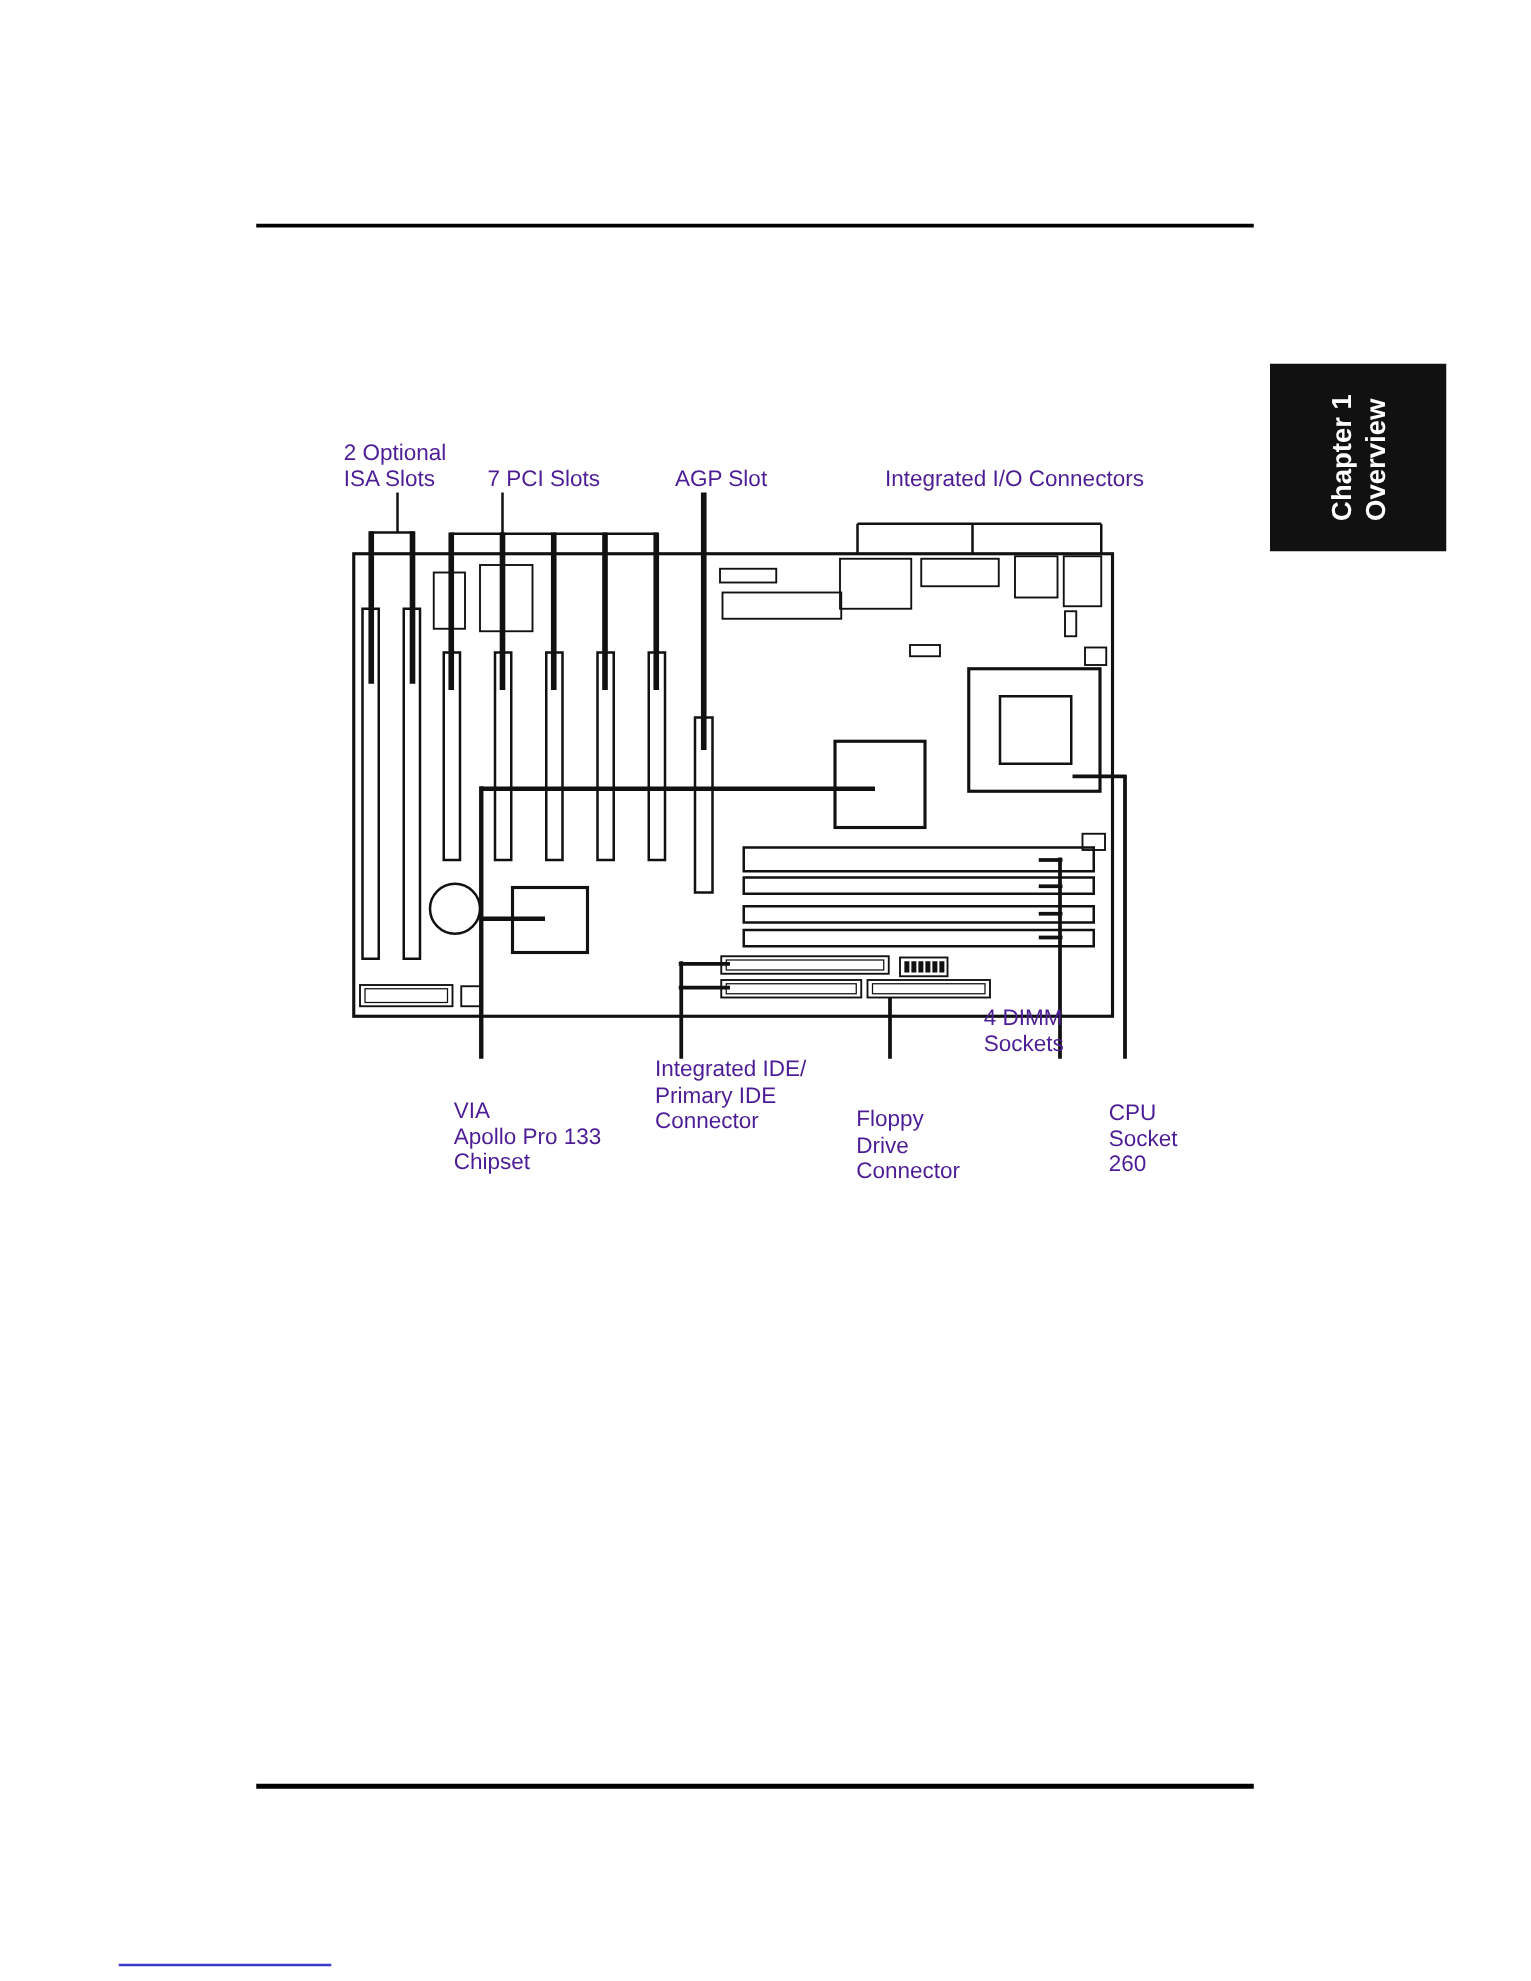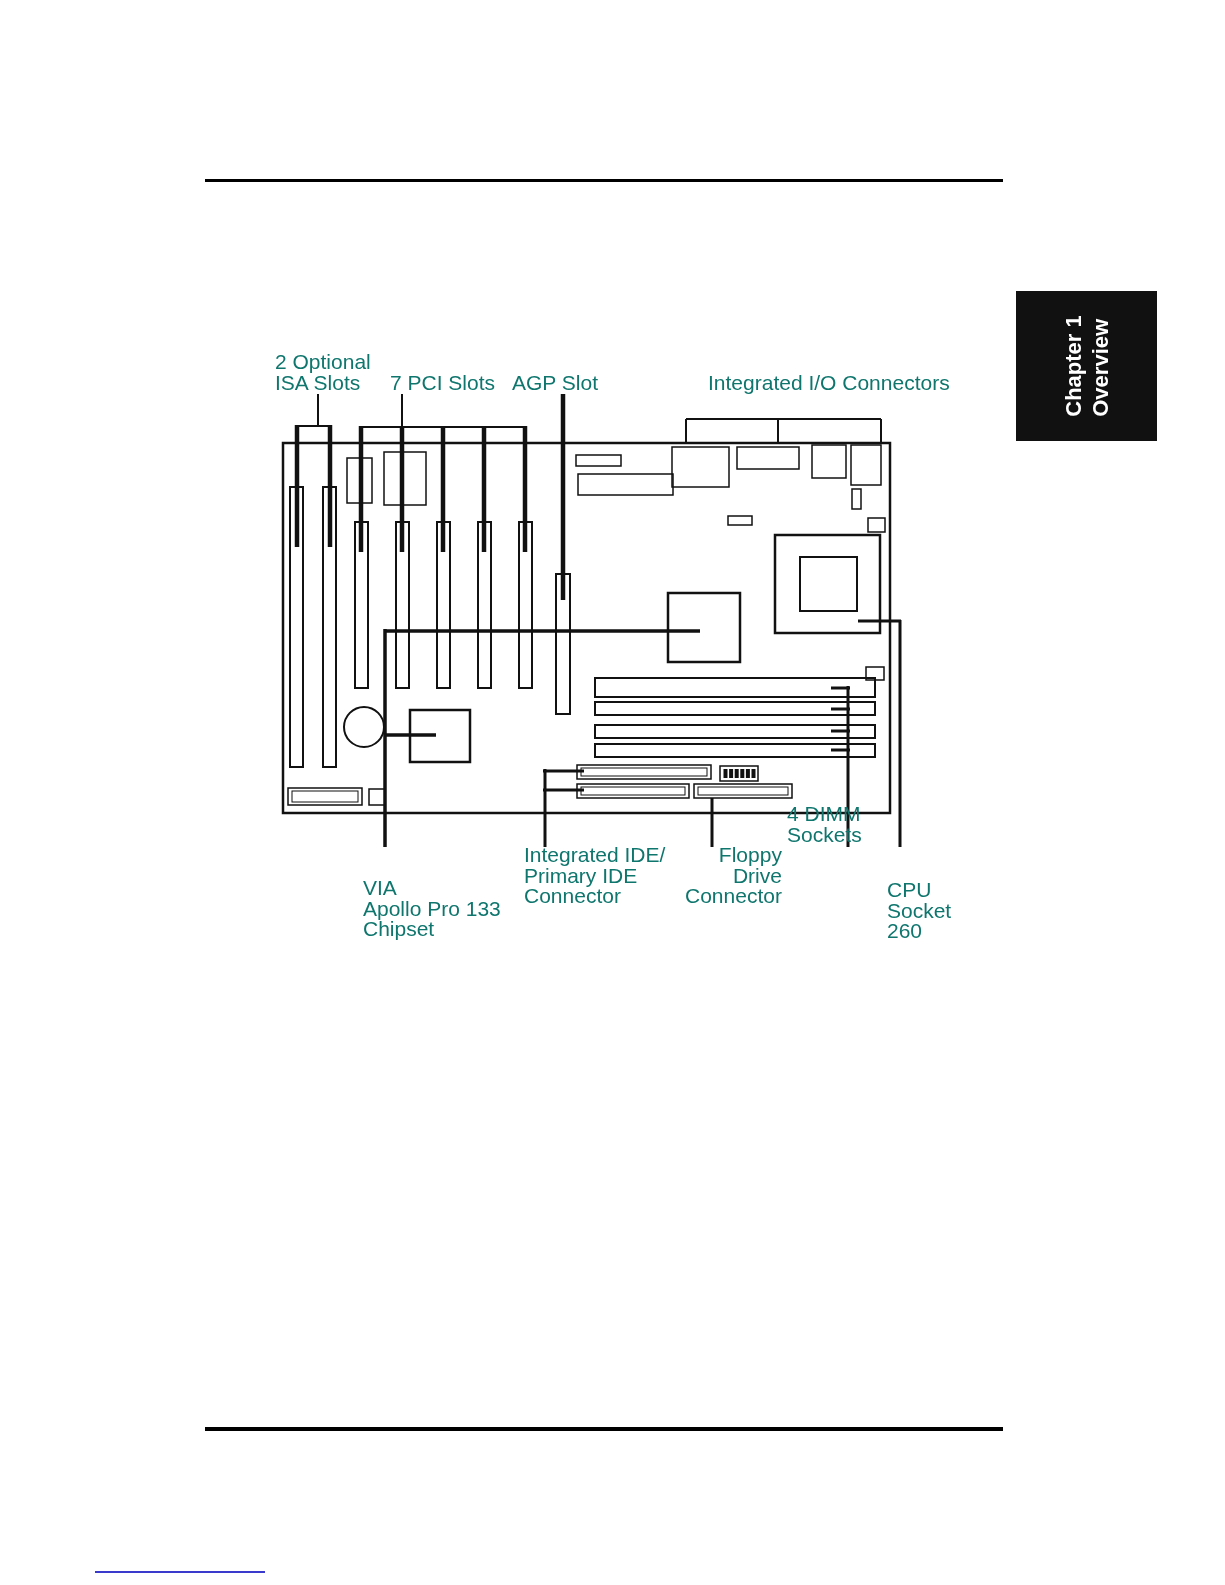--- a/index.html
+++ b/index.html
@@ -30,23 +30,23 @@
     font-size: 22px;
     line-height: 27px;
     text-align: left;
   }
   .chapter-tab-text span { display: block; white-space: nowrap; }
 
   .board-svg { position: absolute; left: 0; top: 0; width: 1225px; height: 1585px; }
 
   .lbl {
     position: absolute;
-    font-size: 21px;
+    font-size: 18px;
     line-height: 20.5px;
-    color: #0f766e;
+    color: #4c1d95;
   }
   .lbl span { display: block; white-space: nowrap; }
 
   .footer-link-underline {
     position: absolute;
     left: 95px; top: 1571px;
     width: 170px; height: 2px;
     background: #3a3acc;
   }
 </style>
@@ -191,38 +191,38 @@
     </g>
   </svg>
 
   <div class="lbl" style="left:275px; top:352px;">
     <span>2 Optional</span>
     <span>ISA Slots</span>
   </div>
   <div class="lbl" style="left:390px; top:373px;">
     <span>7 PCI Slots</span>
   </div>
-  <div class="lbl" style="left:512px; top:373px;">
+  <div class="lbl" style="left:540px; top:373px;">
     <span>AGP Slot</span>
   </div>
   <div class="lbl" style="left:708px; top:373px;">
     <span>Integrated I/O Connectors</span>
   </div>
 
   <div class="lbl" style="left:363px; top:845px;margin-top:33px;">
     <span>VIA</span>
     <span>Apollo Pro 133</span>
     <span>Chipset</span>
   </div>
   <div class="lbl" style="left:524px; top:845px;">
     <span>Integrated IDE/</span>
     <span>Primary IDE</span>
     <span>Connector</span>
   </div>
-  <div class="lbl" style="left:685px; top:845px;text-align:right;">
+  <div class="lbl" style="left:685px; top:885px;">
     <span>Floppy</span>
     <span>Drive</span>
     <span>Connector</span>
   </div>
   <div class="lbl" style="left:787px; top:804px;">
     <span>4 DIMM</span>
     <span>Sockets</span>
   </div>
   <div class="lbl" style="left:887px; top:845px;margin-top:35px;">
     <span>CPU</span>

